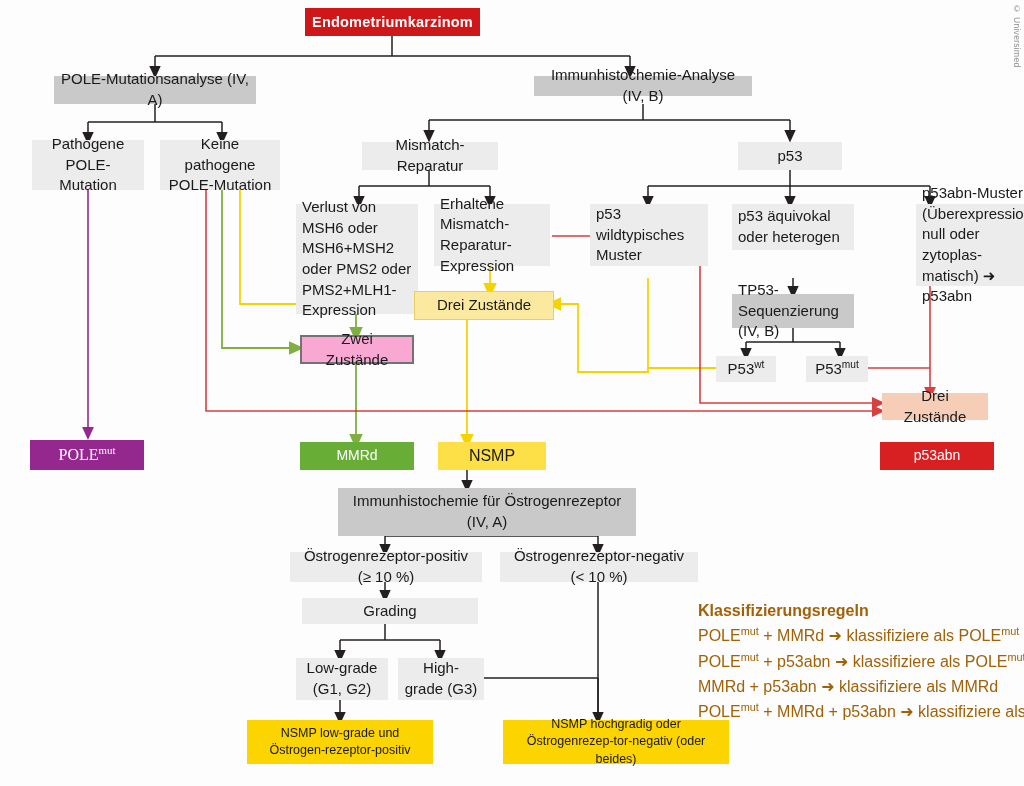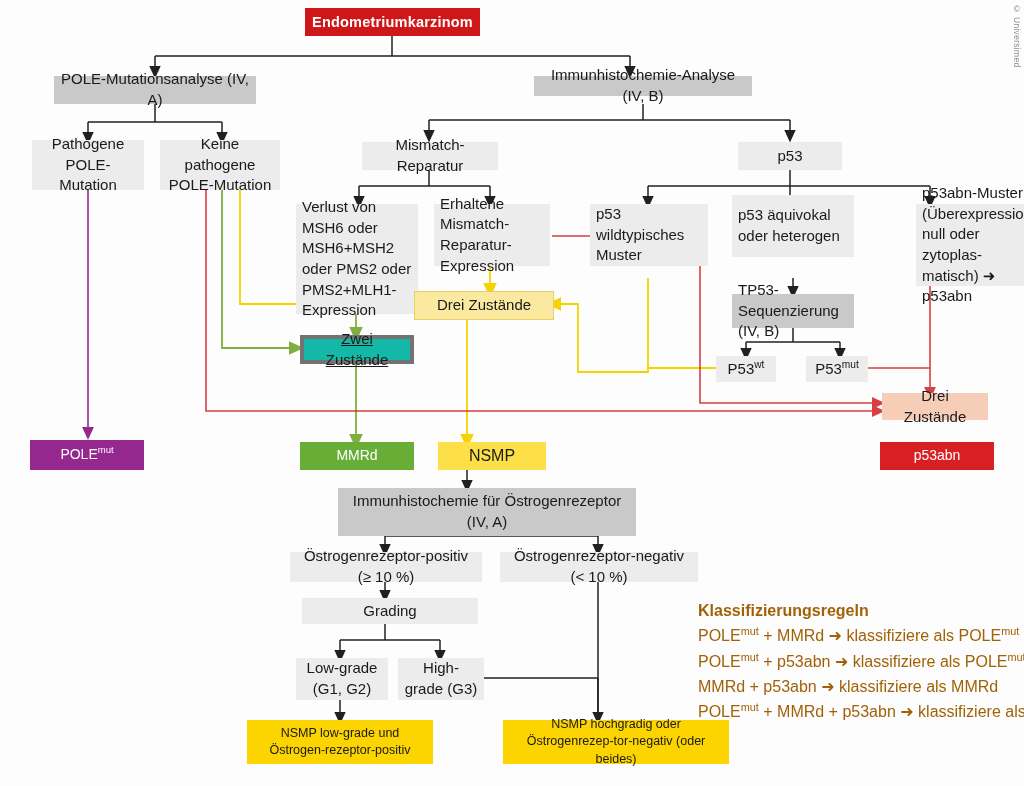--- a/index.html
+++ b/index.html
@@ -33,23 +33,23 @@
     padding:4px 6px;
   }
   .node.left-align{
     justify-content:flex-start;
     text-align:left;
   }
   .grey-dark{background:#c9c9c9;}
   .grey-light{background:#ececec;}
   .red-head{background:#cf1719;color:#ffffff;font-weight:bold;font-size:14.5px;letter-spacing:.2px;}
   .yellow-soft{background:#fbe9a0;border:1px solid #e8cf63;}
-  .green-soft{background:#14b8a6;border:4px solid #737373;text-decoration:underline;}
+  .green-soft{background:#f9a8d4;border:2px solid #737373;}
   .salmon{background:#f6cdb7;}
-  .purple{background:#95288f;color:#fff;font-size:14px;}
+  .purple{background:#95288f;color:#fff;font-size:16px;font-family:Liberation Serif, serif;}
   .green-strong{background:#68ad36;color:#fff;font-size:14px;}
   .yellow-strong{background:#fde047;color:#1a1a1a;font-size:16px;}
   .red-strong{background:#d81f22;color:#fff;font-size:14px;}
   .yellow-out{background:#fcd400;color:#1a1a1a;font-size:12.5px;}
   sup{font-size:.68em;vertical-align:super;line-height:0;}
   #rules{
     position:absolute;
     font-size:16px;
     line-height:1.58;
     color:#a16207;
@@ -221,21 +221,21 @@
   </div>
 
   <div class="node grey-light left-align" style="left:434px;top:204px;width:116px;height:62px;">
     <span>Erhaltene Mismatch-Reparatur-Expression</span>
   </div>
 
   <div class="node grey-light left-align" style="left:590px;top:204px;width:118px;height:62px;">
     <span>p53 wildtypisches Muster</span>
   </div>
 
-  <div class="node grey-light left-align" style="left:732px;top:195px;width:122px;height:62px;">
+  <div class="node grey-light left-align" style="left:732px;top:204px;width:122px;height:46px;">
     <span>p53 äquivokal oder heterogen</span>
   </div>
 
   <div class="node grey-light left-align" style="left:876px;top:204px;width:114px;height:82px;margin-left:40px;">
     <span class="inner-wrap">
       <span>p53abn-Muster</span><br>
       <span>(Überexpression,</span><br>
       <span>null oder zytoplas-</span><br>
       <span>matisch) ➜ p53abn</span>
     </span>

